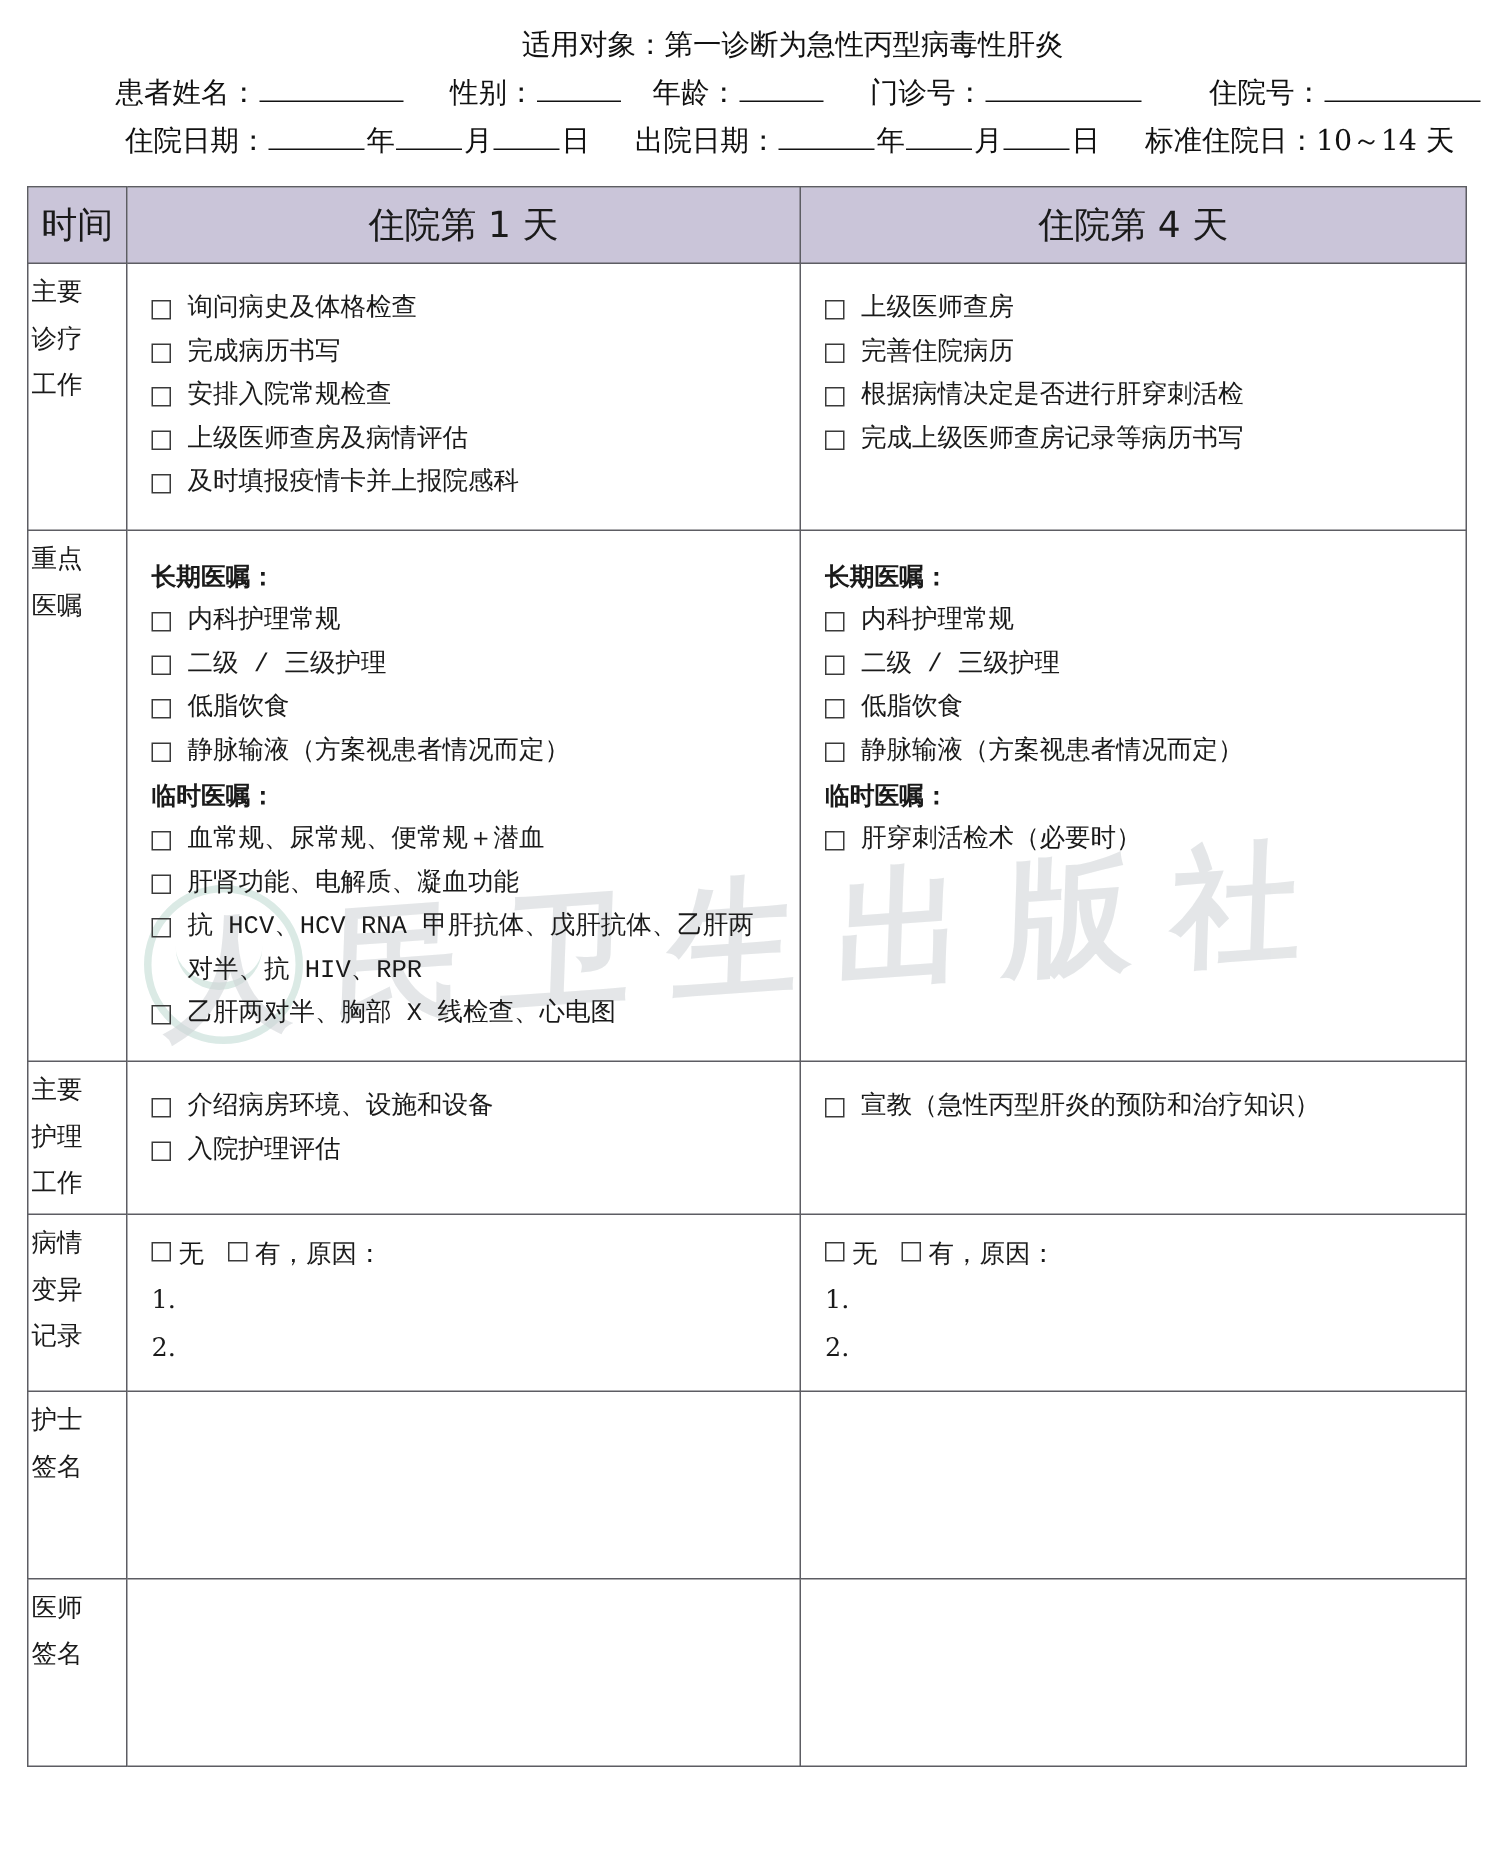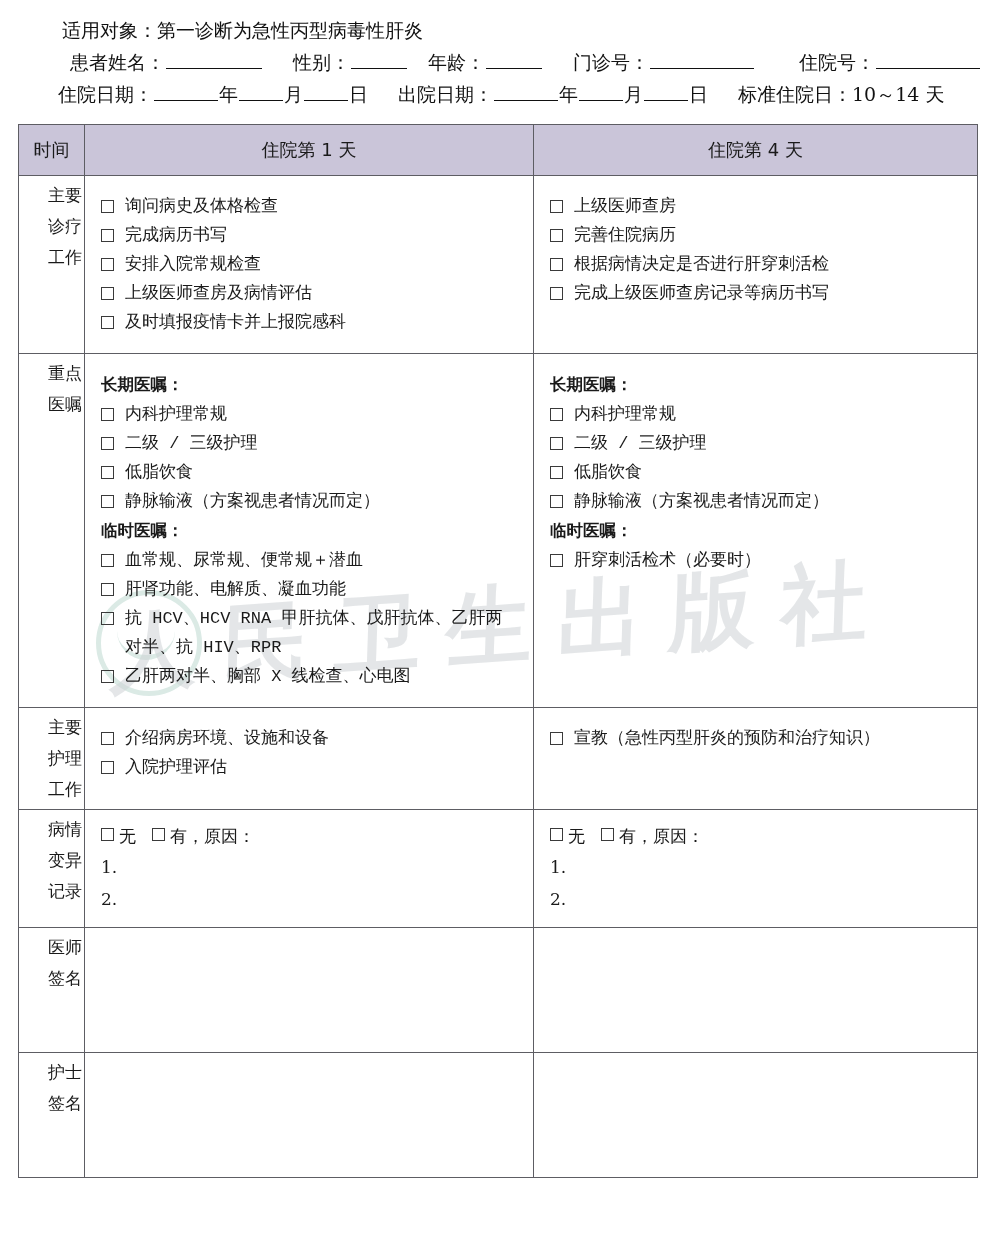--- a/index.html
+++ b/index.html
@@ -59,20 +59,21 @@
   #doc-header {
     position: relative;
     z-index: 2;
     padding: 14px 0 0 0;
   }
   .hdr-line {
     font-size: 19px;
     line-height: 32px;
     white-space: nowrap;
     color: #111;
+    text-align: center;
   }
   .hdr-line.l1 { padding-left: 62px; }
   .hdr-line.l2 { padding-left: 58px; margin-left: 12px; }
   .hdr-line.l3 { padding-left: 58px; }
   .fill {
     display: inline-block;
     border-bottom: 1.6px solid #111;
     vertical-align: baseline;
     height: 17px;
     margin: 0 1px;
@@ -101,31 +102,31 @@
   }
   #pathway-table td {
     border: 1px solid #5d5d63;
     vertical-align: top;
     background: transparent;
   }
   #pathway-table thead td {
     background: #cac5d9;
     text-align: center;
     vertical-align: middle;
-    font-size: 18px;
+    font-size: 24px;
     height: 48px;
     font-family: "DejaVu Sans", "Liberation Sans", sans-serif;
     font-weight: 500;
   }
   col.c-time { width: 66px; }
   col.c-d1   { width: 449px; }
   col.c-d2   { width: 444px; }
 
   .rowlabel {
-    text-align: right;
+    text-align: left;
     font-size: 17px;
     line-height: 31px;
     vertical-align: middle;
     padding: 4px 2px;
     color: #1a1a1a;
   }
   .rowlabel span { display: block; }
 
   .cellbody {
     padding: 16px 14px 16px 16px;
@@ -302,30 +303,30 @@
         <div>
           <span class="inline-chk">无</span><span class="inline-chk">有，原因：</span>
         </div>
         <span class="numline">1.</span>
         <span class="numline">2.</span>
       </td>
     </tr>
 
     <tr class="sig-row">
       <td class="rowlabel sig-label">
+        <span>护士</span>
+        <span>签名</span>
+      </td>
+      <td class="cellbody"></td>
+      <td class="cellbody"></td>
+    </tr>
+
+    <tr class="sig-row">
+      <td class="rowlabel sig-label">
         <span>医师</span>
         <span>签名</span>
       </td>
       <td class="cellbody"></td>
       <td class="cellbody"></td>
     </tr>
 
-    <tr class="sig-row">
-      <td class="rowlabel sig-label">
-        <span>护士</span>
-        <span>签名</span>
-      </td>
-      <td class="cellbody"></td>
-      <td class="cellbody"></td>
-    </tr>
-
   </tbody>
 </table>
 
 </body></html>

